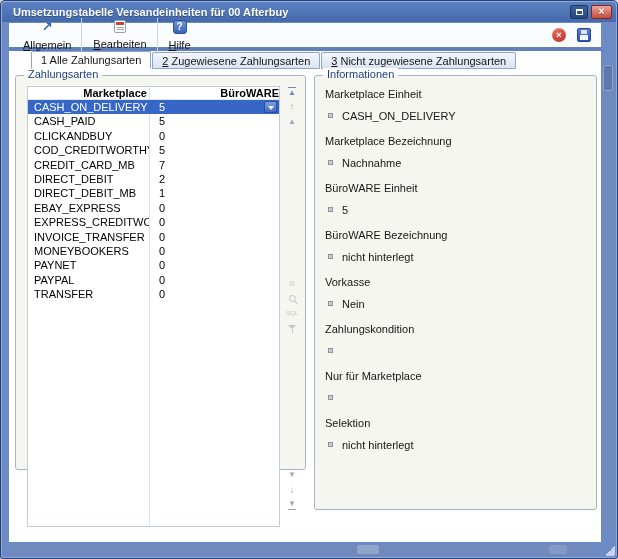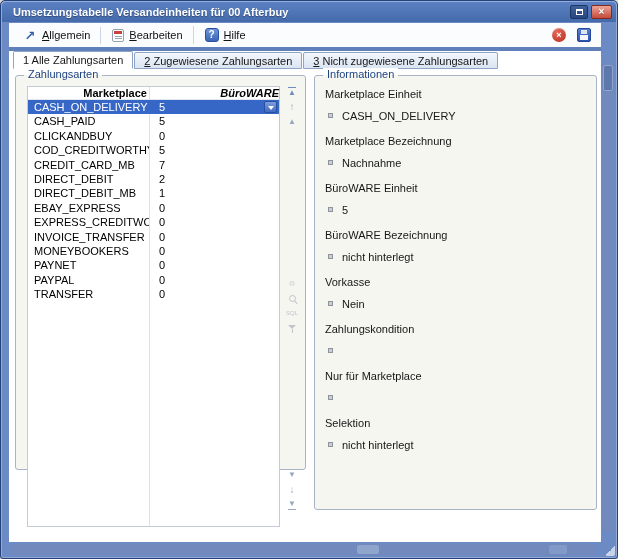--- a/index.html
+++ b/index.html
@@ -18,61 +18,61 @@
     border:1px solid #1c3662;border-radius:2px;display:flex;align-items:center;justify-content:center;}
   .restore-glyph{width:7px;height:6px;border:1px solid #fff;border-top:2px solid #fff;display:block;}
   .btn-close{width:21px;height:14px;background:linear-gradient(#eda496,#c44b3b);border:1px solid #82291f;border-radius:2px;
     color:#fff;font-size:10px;font-weight:bold;display:flex;align-items:center;justify-content:center;line-height:1;text-shadow:0 1px 1px rgba(0,0,0,.3);}
 
   
   .client{position:absolute;left:8px;top:22px;width:592px;height:519px;background:#fff;}
 
   
   .toolbar{height:24px;background:#fbfcfe;display:flex;align-items:center;padding:0 8px 0 6px;}
-  .tb-btn{display:flex;align-items:center;gap:5px;background:none;border:0;padding:2px 8px;font:11px "Liberation Sans","DejaVu Sans",sans-serif;color:#111;cursor:default;}
+  .tb-btn{display:flex;align-items:center;gap:5px;background:none;border:0;padding:2px 8px;font:11px "Liberation Sans","DejaVu Sans",sans-serif;color:#111;cursor:default;flex-direction:column;}
   .tb-btn + .tb-btn{border-left:1px solid #ccd5e4;margin-left:2px;padding-left:11px;}
   .tb-label::first-letter{text-decoration:underline;}
   .tb-icon{width:14px;height:14px;display:inline-flex;align-items:center;justify-content:center;position:relative;}
   .k-arrow-ne .tb-icon::before{content:"↗";color:#2f5cae;font-weight:bold;font-size:13px;line-height:1;}
   .k-edit .tb-icon{background:#fdfdfd;border:1px solid #97a0b0;border-radius:2px;width:12px;height:13px;}
   .k-edit .tb-icon::before{content:"";position:absolute;left:1px;top:1px;right:1px;height:3px;background:#c8413a;}
   .k-edit .tb-icon::after{content:"";position:absolute;left:2px;bottom:2px;width:7px;height:1px;background:#9aa3b2;box-shadow:0 -2px 0 #9aa3b2;}
   .k-help .tb-icon{background:linear-gradient(#6f95da,#3a65b5);border:1px solid #2a4f9e;border-radius:3px;}
   .k-help .tb-icon::before{content:"?";color:#fff;font-weight:bold;font-size:10px;line-height:1;}
   .tb-right{margin-left:auto;display:flex;align-items:center;gap:11px;padding-right:2px;}
   .rt-icon{width:14px;height:14px;display:inline-flex;align-items:center;justify-content:center;position:relative;}
   .k-cancel{background:radial-gradient(circle at 35% 30%,#e4695a,#b92b1c);border-radius:50%;color:#fff;font-size:9px;font-weight:bold;line-height:1;box-shadow:inset 0 1px 1px rgba(255,255,255,.4);}
   .k-save{background:linear-gradient(#5b7fd0,#2d54ae);border-radius:2px;border:1px solid #24479a;}
   .k-save::before{content:"";position:absolute;left:3px;top:1px;width:6px;height:4px;background:#dfe7f6;}
   .k-save::after{content:"";position:absolute;left:2px;bottom:1px;width:8px;height:5px;background:#f4f7fc;}
 
   
   .tab-sep{height:4px;background:#5f80ba;}
 
   
-  .tabbar{height:18px;display:flex;align-items:flex-end;padding-left:4px;background:#fff;}
+  .tabbar{height:18px;display:flex;align-items:flex-end;padding-left:22px;background:#fff;}
   .tab{height:17px;display:flex;align-items:center;padding:0 9px;font-size:11px;color:#161616;
     background:linear-gradient(#f3f7fd,#dbe4f2);border:1px solid #8ea5c8;border-bottom:1px solid #8ea5c8;margin-right:1px;border-radius:2px 2px 0 0;}
   .tab.active{height:18px;background:#fff;border-bottom:1px solid #fff;position:relative;z-index:2;}
   .tab:not(.active) .tab-label::first-letter{text-decoration:underline;}
 
   
   .page{position:relative;height:473px;background:#fff;}
 
   .groupbox{position:absolute;background:#f6f6f0;border:1px solid #a8b3c8;border-radius:3px;}
   .gb-label{position:absolute;top:-8px;left:8px;padding:0 4px;font-size:11px;color:#1e4280;
     background:linear-gradient(#ffffff 55%,#f6f6f0 55%);line-height:13px;}
   .gb-left{left:6px;top:6px;width:291px;height:395px;}
   .gb-right{left:305px;top:6px;width:283px;height:435px;padding-left:22px;}
 
   
   .table{position:absolute;left:11px;top:10px;width:253px;height:441px;background:#fff;border:1px solid #c4cbd8;font-size:11px;}
   .thead{height:13px;display:flex;font-weight:bold;color:#000;border-bottom:1px solid #e2e6ee;justify-content:flex-end;}
   .th.c1{width:121px;padding-left:6px;line-height:13px;}
-  .th.c2{padding-left:22px;line-height:13px;font-style:italic;}
+  .th.c2{padding-left:22px;line-height:13px;}
   .col-div{position:absolute;left:121px;top:0;bottom:0;width:1px;background:#dde2ea;}
   .trow{position:relative;height:14.4px;line-height:14.4px;display:flex;white-space:nowrap;}
   .td.c1{width:121px;padding-left:6px;overflow:hidden;}
   .td.c2{padding-left:10px;}
   .trow.selected{background:#3667c6;color:#fff;}
   .dd{display:none;position:absolute;right:2px;top:1px;width:13px;height:12px;border-radius:2px;
     background:linear-gradient(#7d9fe0,#4169c0);border:1px solid #28509f;}
   .trow.selected .dd{display:block;}
   .dd::after{content:"";position:absolute;left:3px;top:4px;border-left:3px solid transparent;border-right:3px solid transparent;border-top:4px solid #fff;}
 

